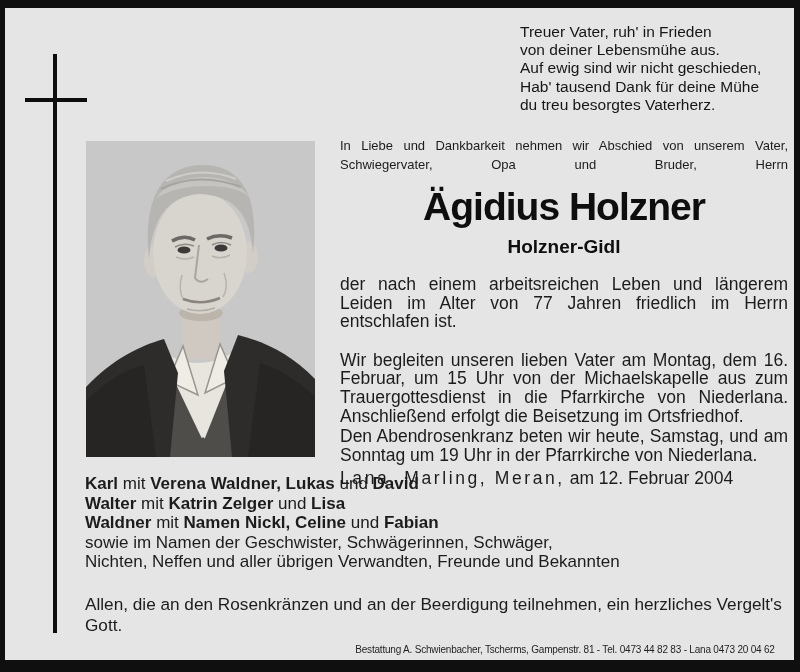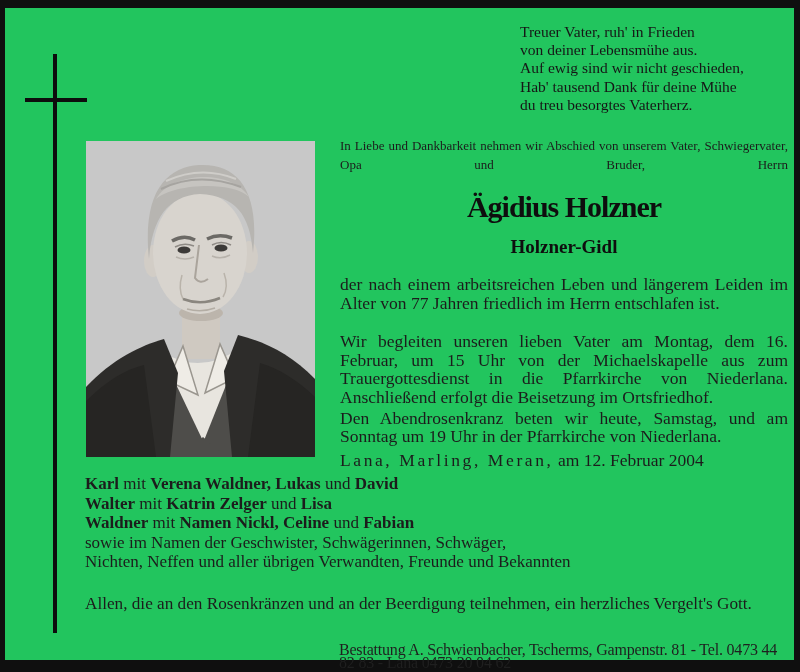--- a/index.html
+++ b/index.html
@@ -1,50 +1,50 @@
 <!DOCTYPE html>
 <html><head>
 <meta charset="utf-8">
 <style>
   html,body { margin:0; padding:0; background:#ffffff; }
   .page {
-    position:relative; width:800px; height:672px; background:#22c55e;
-    font-family:Liberation Serif, serif; color:#1c1c1c;
+    position:relative; width:800px; height:672px; background:#e5e5e5;
+    font-family:Liberation Sans, sans-serif; color:#1c1c1c;
     overflow:hidden;
   }
   .frame { position:absolute; background:#0f0f0f; }
   .frame-top    { left:0; top:0;     width:800px; height:8px; }
   .frame-bottom { left:0; top:660px; width:800px; height:12px; }
   .frame-left   { left:0; top:0;     width:5px;   height:672px; }
   .frame-right  { left:794px; top:0; width:6px;   height:672px; }
 
   .cross-v { position:absolute; left:53px; top:54px;  width:4px;  height:579px; background:#0d0d0d; }
   .cross-h { position:absolute; left:25px; top:98px;  width:62px; height:4px;   background:#0d0d0d; }
 
   .photo { position:absolute; left:86px; top:141px; width:229px; height:316px; }
   .photo svg { display:block; width:100%; height:100%; }
 
   .poem { position:absolute; left:520px; top:23px; font-size:15.5px; line-height:18.2px; color:#161616; }
 
   .right-col { position:absolute; left:340px; top:136px; width:448px; }
   .intro { font-size:13px; line-height:19px; text-align:justify; text-align-last:justify; }
-  .name  { font-size:30px; line-height:50px; font-weight:bold; text-align:center; letter-spacing:-1px; margin-top:8px; color:#0e0e0e; }
+  .name  { font-size:39px; line-height:50px; font-weight:bold; text-align:center; letter-spacing:-1px; margin-top:8px; color:#0e0e0e; }
   .house { font-size:19px; line-height:21px; font-weight:bold; text-align:center; margin-top:4px; color:#0e0e0e; }
   .para  { font-size:17.5px; line-height:18.6px; text-align:justify; }
   .p1 { margin-top:18px; }
   .p2 { margin-top:20px; }
   .p3 { margin-top:2px; }
   .dateline { margin-top:4px; font-size:17.5px; line-height:20px; }
   .dateline .places { letter-spacing:2.6px; }
 
   .mourning { position:absolute; left:85px; top:474px; width:645px; font-size:17px; line-height:19.6px; }
   .bold { font-weight:bold; }
   .thanks { position:absolute; left:85px; top:594px; width:712px; font-size:17.2px; line-height:20.5px; }
-  .footer { position:absolute; left:339px; top:643px; width:452px; font-size:16px; line-height:13px;
-            letter-spacing:-0.2px; color:#1f1f1f; }
+  .footer { position:absolute; left:339px; top:643px; width:452px; font-size:10px; line-height:13px;
+            letter-spacing:-0.2px; text-align:center; color:#1f1f1f; }
 </style>
 </head>
 <body>
 
 <div class="page">
 
   <div class="frame frame-top"></div>
   <div class="frame frame-bottom"></div>
   <div class="frame frame-left"></div>
   <div class="frame frame-right"></div>

